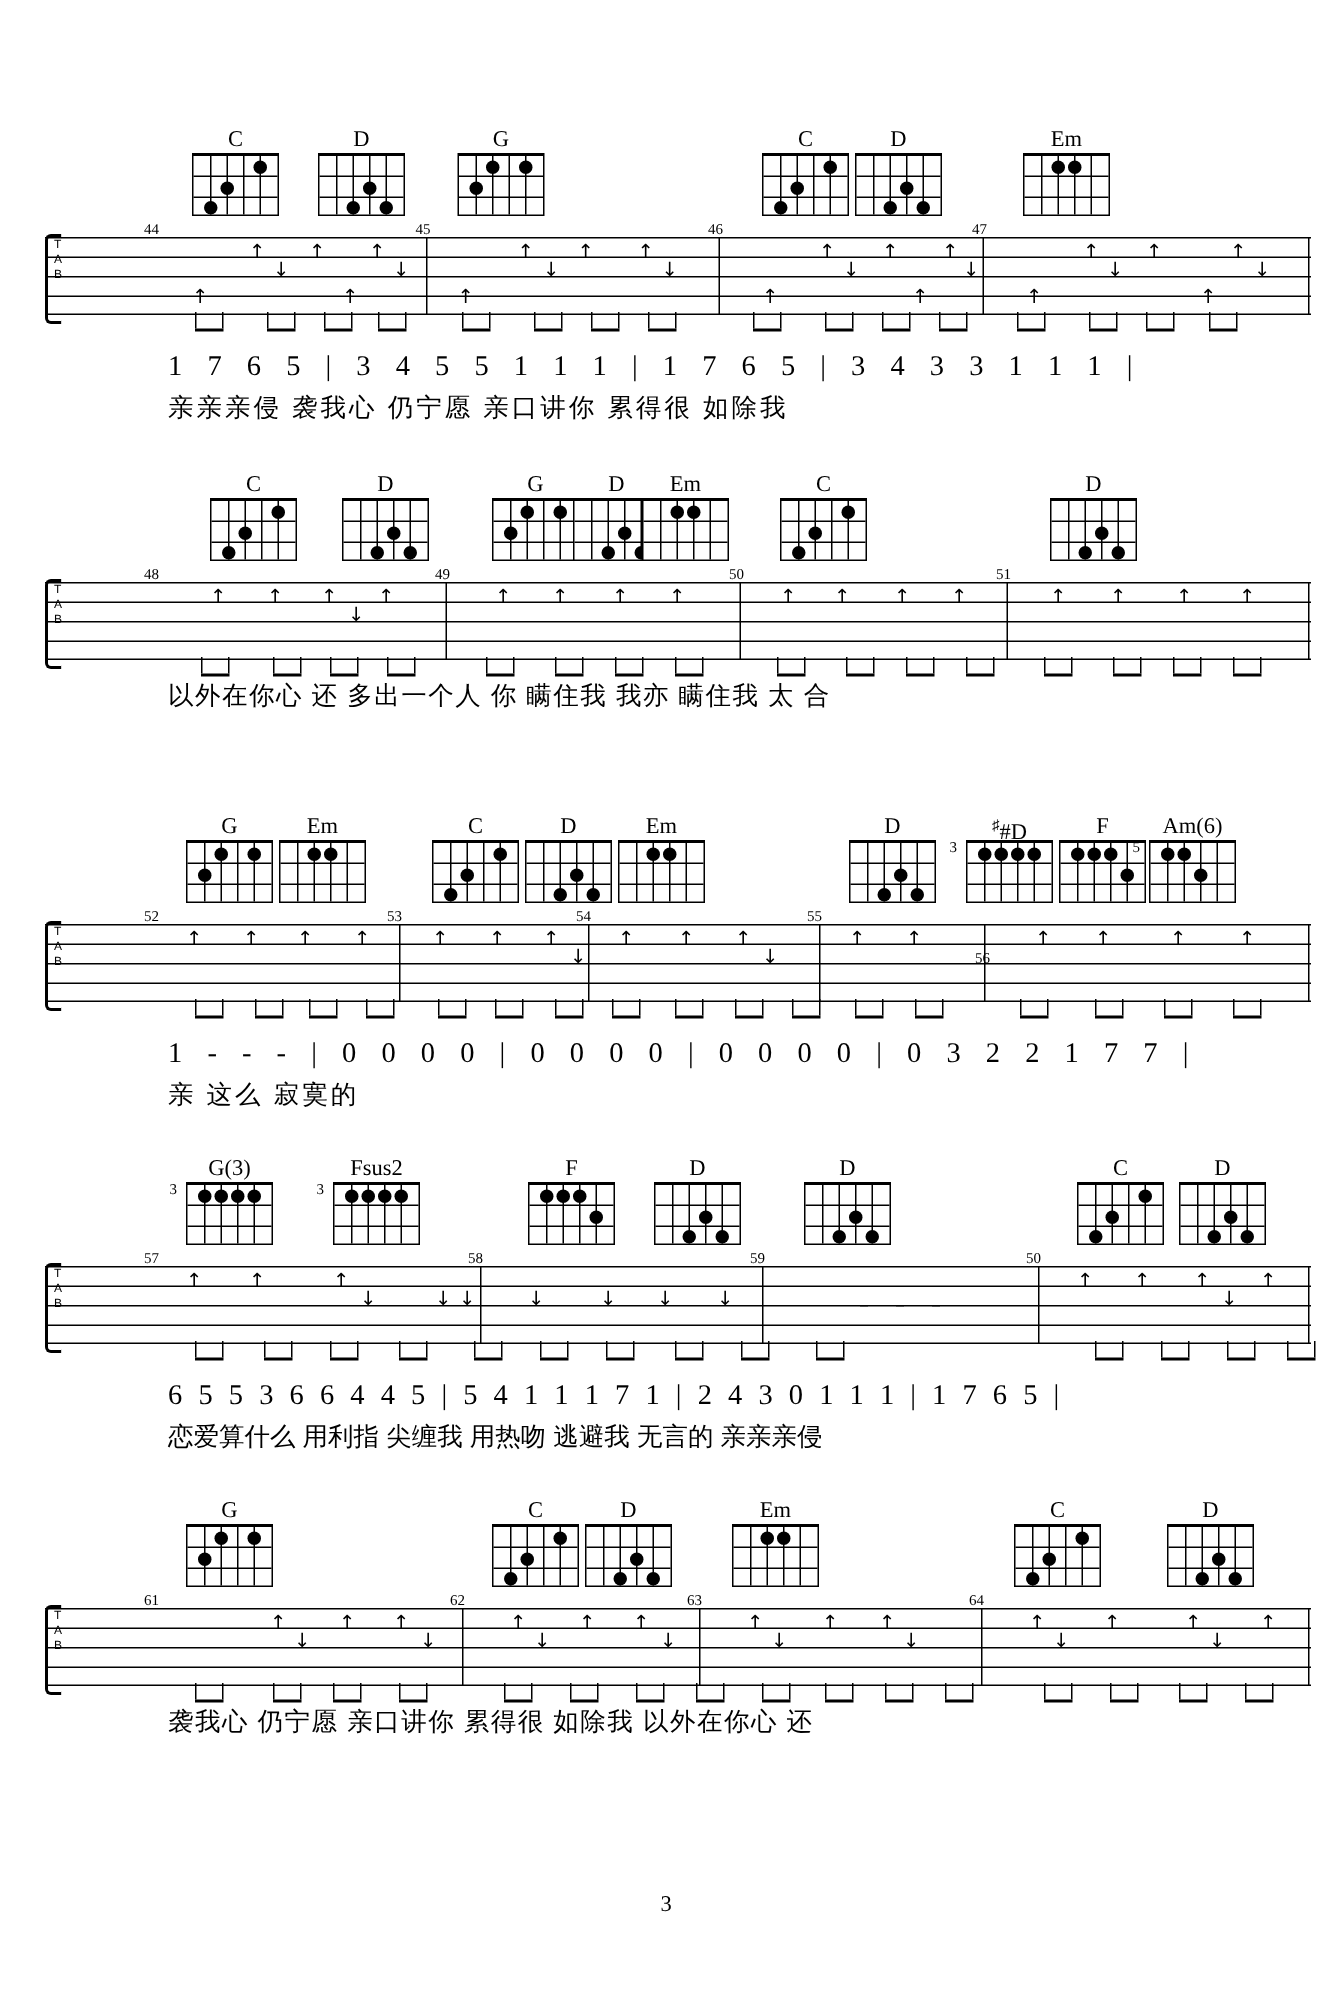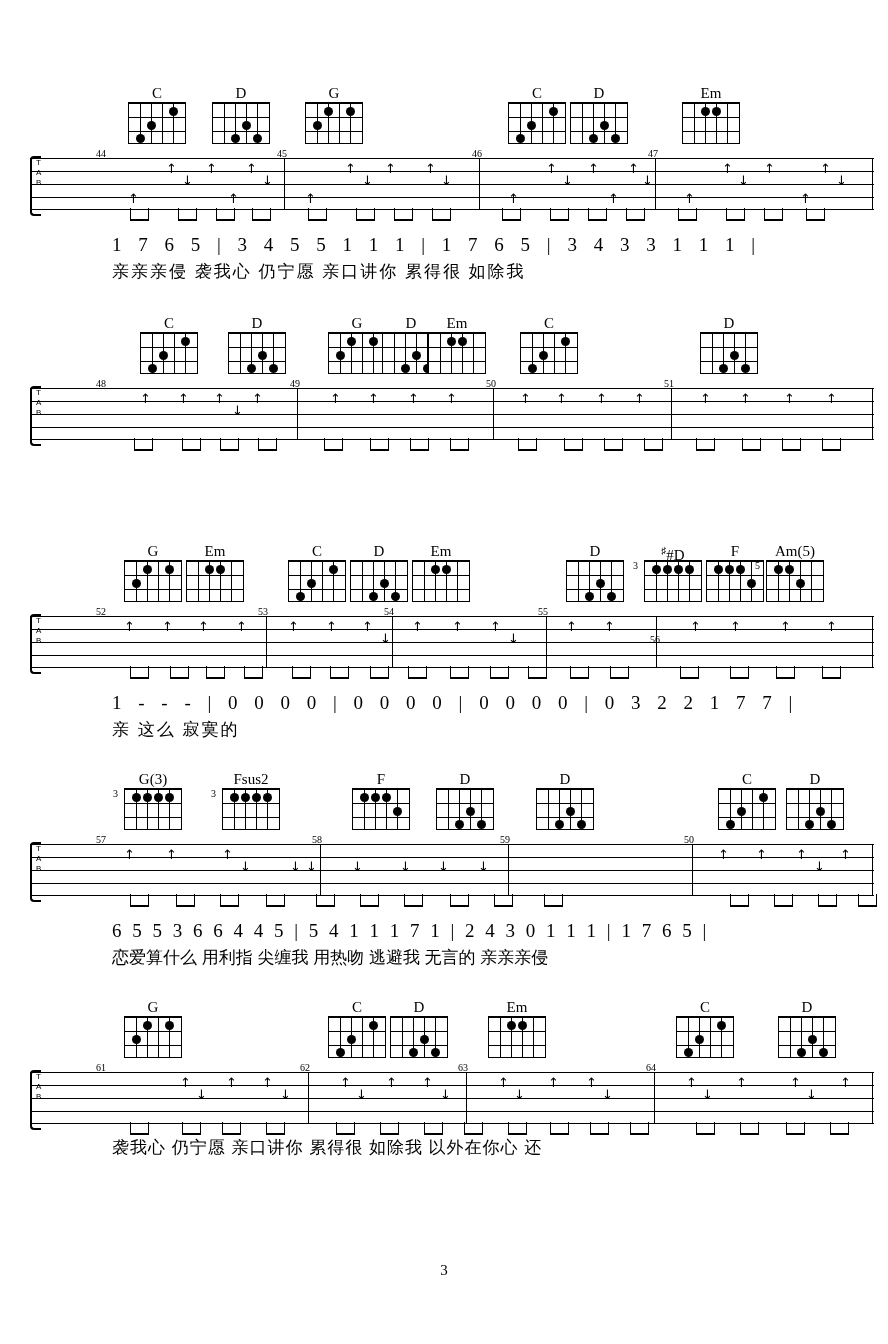--- a/index.html
+++ b/index.html
@@ -440,20 +440,23 @@
           <div class="beam" style="left:712px;width:19px"></div>
         <div class="stem" style="left:752px"></div>
           <div class="stem" style="left:770px"></div>
           <div class="beam" style="left:752px;width:19px"></div>
         <div class="stem" style="left:792px"></div>
           <div class="stem" style="left:810px"></div>
           <div class="beam" style="left:792px;width:19px"></div>
       </div>
     </div>
 
+    <div class="lyrline">
+      <div class="lyr" style="left:112px;letter-spacing:1px;">以外在你心   还  多出一个人   你   瞒住我 我亦   瞒住我 太 合</div>
+    </div>
   </div>
 
   <div class="system" style="position:absolute;left:0;top:544px;width:888px;">
     <div class="chords">
       <div class="chord" style="left:124px;">
         <div class="cname">G</div>
         <div class="grid">
           <div class="v" style="left:11px"></div>
             <div class="v" style="left:22px"></div>
             <div class="v" style="left:33px"></div>
@@ -558,21 +561,21 @@
             <div class="v" style="left:44px"></div>
           <div class="h" style="top:13px"></div>
             <div class="h" style="top:27px"></div>
           <div class="dot" style="left:7px;top:3px"></div>
             <div class="dot" style="left:18px;top:3px"></div>
             <div class="dot" style="left:29px;top:3px"></div>
           <div class="dot" style="left:40px;top:17px"></div>
         </div>
       </div>
       <div class="chord" style="left:766px;">
-        <div class="cname">Am(5)</div>
+        <div class="cname">Am(6)</div>
         <div class="grid">
           <div class="fretnum">5</div>
           <div class="v" style="left:11px"></div>
             <div class="v" style="left:22px"></div>
             <div class="v" style="left:33px"></div>
             <div class="v" style="left:44px"></div>
           <div class="h" style="top:13px"></div>
             <div class="h" style="top:27px"></div>
           <div class="dot" style="left:7px;top:3px"></div>
             <div class="dot" style="left:18px;top:3px"></div>

